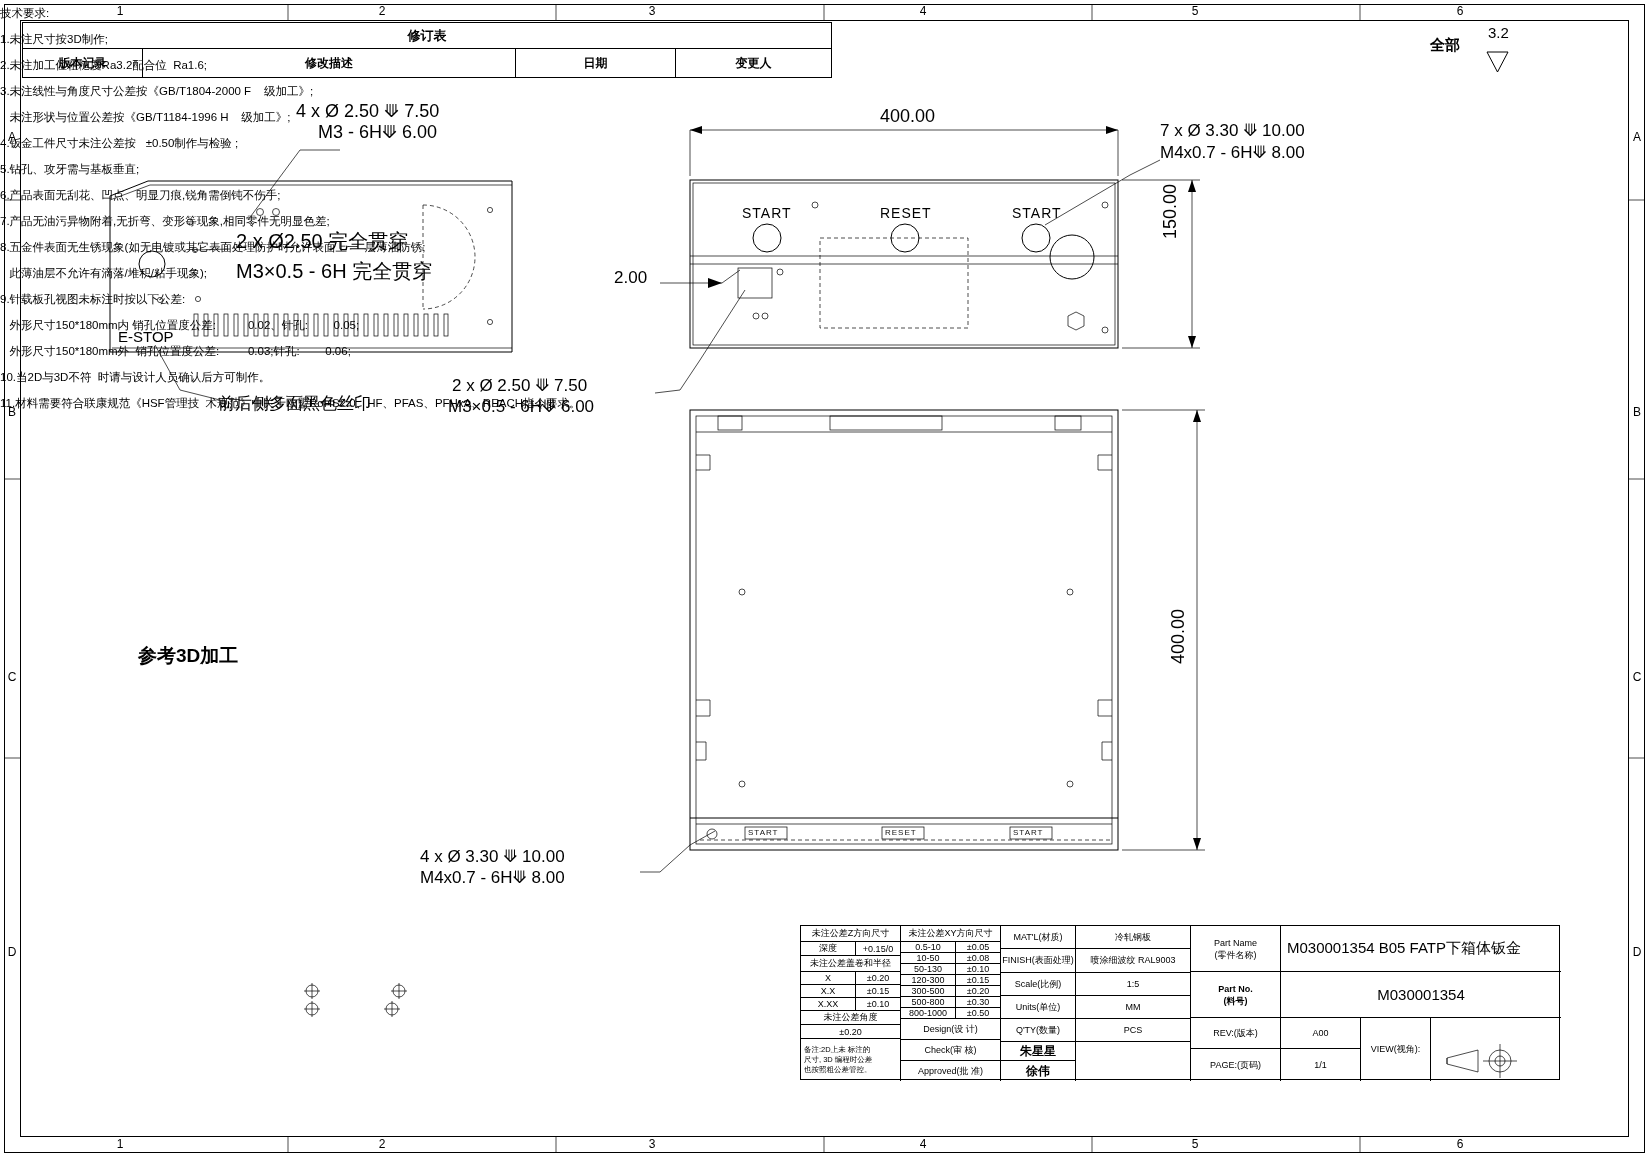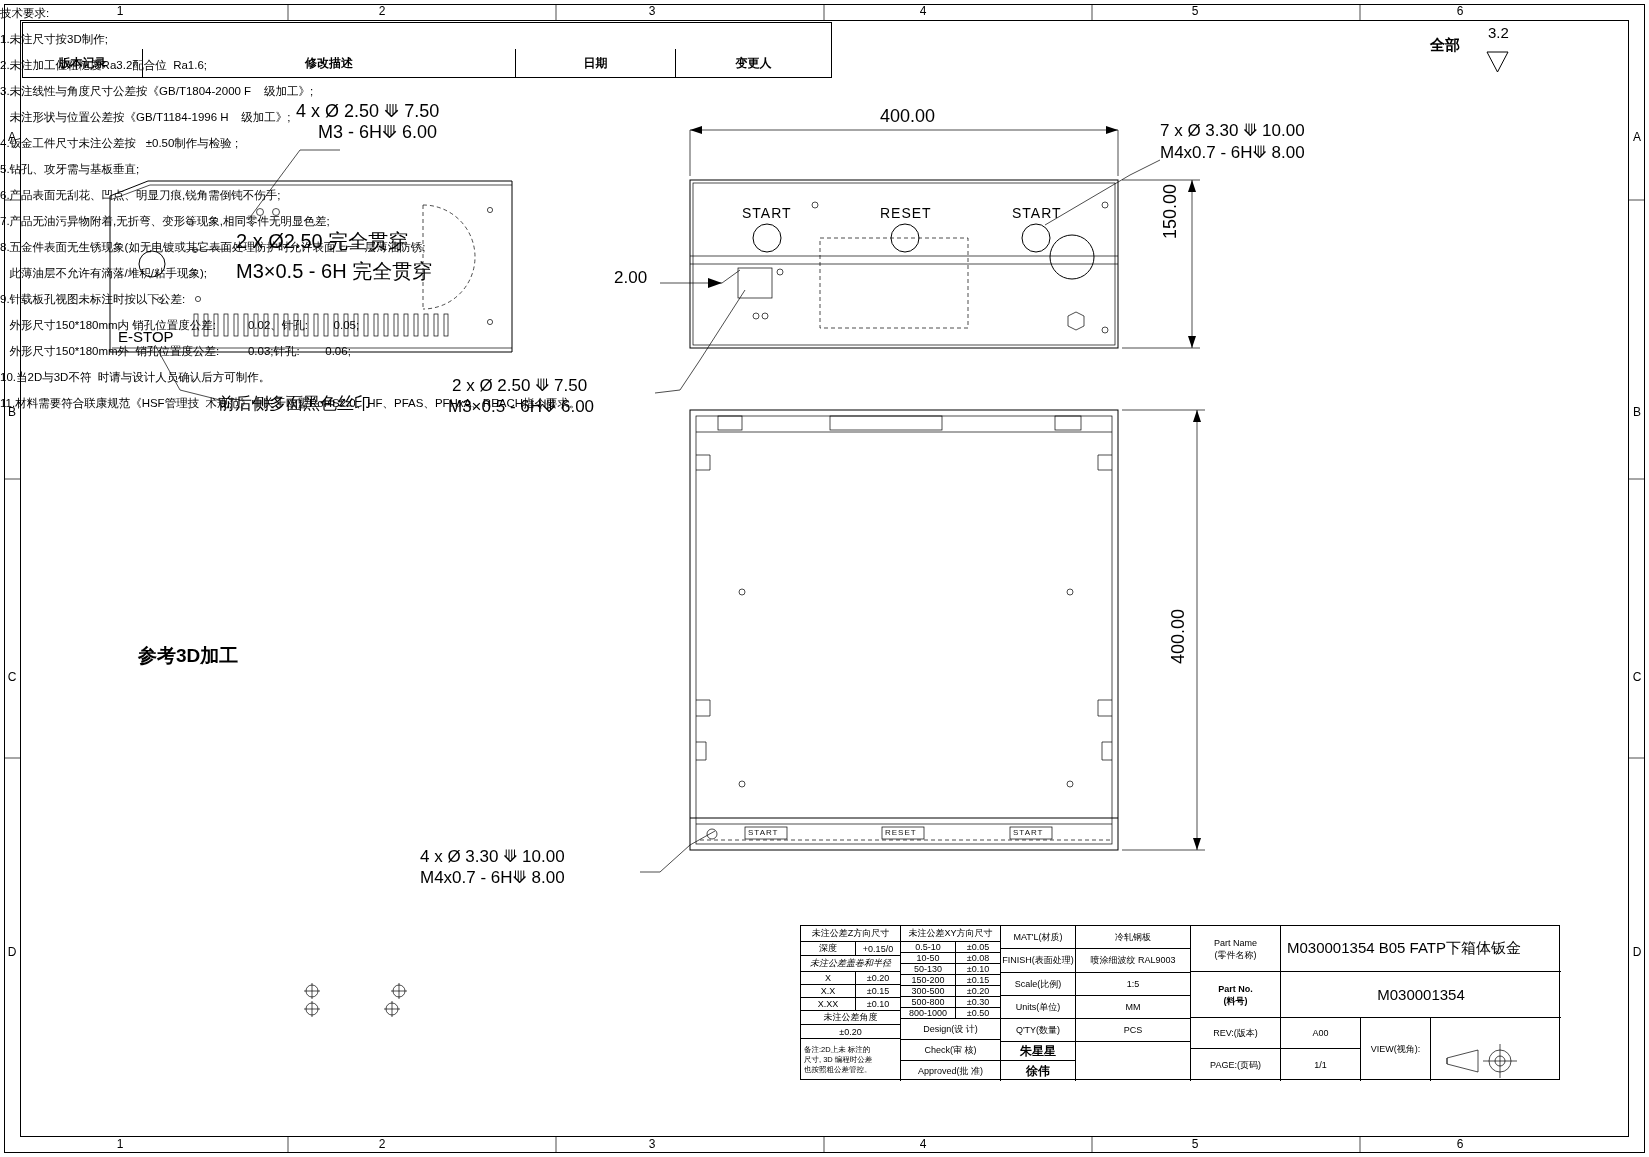--- a/index.html
+++ b/index.html
@@ -99,20 +99,21 @@
   <div class="zlabv" style="left:4px;top:405px;">B</div>
   <div class="zlabv" style="left:4px;top:670px;">C</div>
   <div class="zlabv" style="left:4px;top:945px;">D</div>
 
   <div class="zlabv" style="left:1629px;top:130px;">A</div>
   <div class="zlabv" style="left:1629px;top:405px;">B</div>
   <div class="zlabv" style="left:1629px;top:670px;">C</div>
   <div class="zlabv" style="left:1629px;top:945px;">D</div>
 
   <div class="abs revtbl">
+    <div class="r1">修订表</div>
     <div class="r2">
       <div class="c1">版本记录</div>
       <div class="c2">修改描述</div>
       <div class="c3">日期</div>
       <div class="c4">变更人</div>
     </div>
   </div>
 
   <div class="t quanbu">全部</div>
   <div class="t ra32">3.2</div>
@@ -325,41 +326,41 @@
         <line x1="384" y1="1009" x2="400" y2="1009"></line>
         <line x1="392" y1="1001" x2="392" y2="1017"></line>
     </g>
   </svg>
 
   <div class="abs titleblock">
 
     <div class="tb-cell" style="left:0;top:0;width:100px;height:16px;">未注公差Z方向尺寸</div>
     <div class="tb-cell" style="left:0;top:16px;width:55px;height:14px;">深度</div>
     <div class="tb-cell" style="left:55px;top:16px;width:45px;height:14px;">+0.15/0</div>
-    <div class="tb-cell" style="left:0;top:30px;width:100px;height:16px;font-style:italic;">未注公差盖卷和半径</div>
+    <div class="tb-cell" style="left:0;top:30px;width:100px;height:16px;">未注公差盖卷和半径</div>
     <div class="tb-cell" style="left:0;top:46px;width:55px;height:13px;">X</div>
     <div class="tb-cell" style="left:55px;top:46px;width:45px;height:13px;">±0.20</div>
     <div class="tb-cell" style="left:0;top:59px;width:55px;height:13px;">X.X</div>
     <div class="tb-cell" style="left:55px;top:59px;width:45px;height:13px;">±0.15</div>
     <div class="tb-cell" style="left:0;top:72px;width:55px;height:13px;">X.XX</div>
     <div class="tb-cell" style="left:55px;top:72px;width:45px;height:13px;">±0.10</div>
     <div class="tb-cell" style="left:0;top:85px;width:100px;height:14px;">未注公差角度</div>
     <div class="tb-cell" style="left:0;top:99px;width:100px;height:14px;">±0.20</div>
     <div class="tb-cell tb-left" style="left:0;top:113px;width:100px;height:42px;white-space:pre-line;font-size:7.5px;line-height:10px;border-bottom:none;">备注:2D上未 标注的
 尺寸, 3D 编程时公差
 也按照粗公差管控。</div>
 
     <div class="tb-cell" style="left:100px;top:0;width:100px;height:16px;">未注公差XY方向尺寸</div>
     <div class="tb-cell" style="left:100px;top:16px;width:55px;height:11px;">0.5-10</div>
     <div class="tb-cell" style="left:155px;top:16px;width:45px;height:11px;">±0.05</div>
     <div class="tb-cell" style="left:100px;top:27px;width:55px;height:11px;">10-50</div>
     <div class="tb-cell" style="left:155px;top:27px;width:45px;height:11px;">±0.08</div>
     <div class="tb-cell" style="left:100px;top:38px;width:55px;height:11px;">50-130</div>
     <div class="tb-cell" style="left:155px;top:38px;width:45px;height:11px;">±0.10</div>
-    <div class="tb-cell" style="left:100px;top:49px;width:55px;height:11px;">150-200</div>
+    <div class="tb-cell" style="left:100px;top:49px;width:55px;height:11px;">120-300</div>
     <div class="tb-cell" style="left:155px;top:49px;width:45px;height:11px;">±0.15</div>
     <div class="tb-cell" style="left:100px;top:60px;width:55px;height:11px;">300-500</div>
     <div class="tb-cell" style="left:155px;top:60px;width:45px;height:11px;">±0.20</div>
     <div class="tb-cell" style="left:100px;top:71px;width:55px;height:11px;">500-800</div>
     <div class="tb-cell" style="left:155px;top:71px;width:45px;height:11px;">±0.30</div>
     <div class="tb-cell" style="left:100px;top:82px;width:55px;height:11px;">800-1000</div>
     <div class="tb-cell" style="left:155px;top:82px;width:45px;height:11px;">±0.50</div>
 
     <div class="tb-cell" style="left:100px;top:93px;width:100px;height:21px;">Design(设 计)</div>
     <div class="tb-cell" style="left:100px;top:114px;width:100px;height:21px;">Check(审  核)</div>

